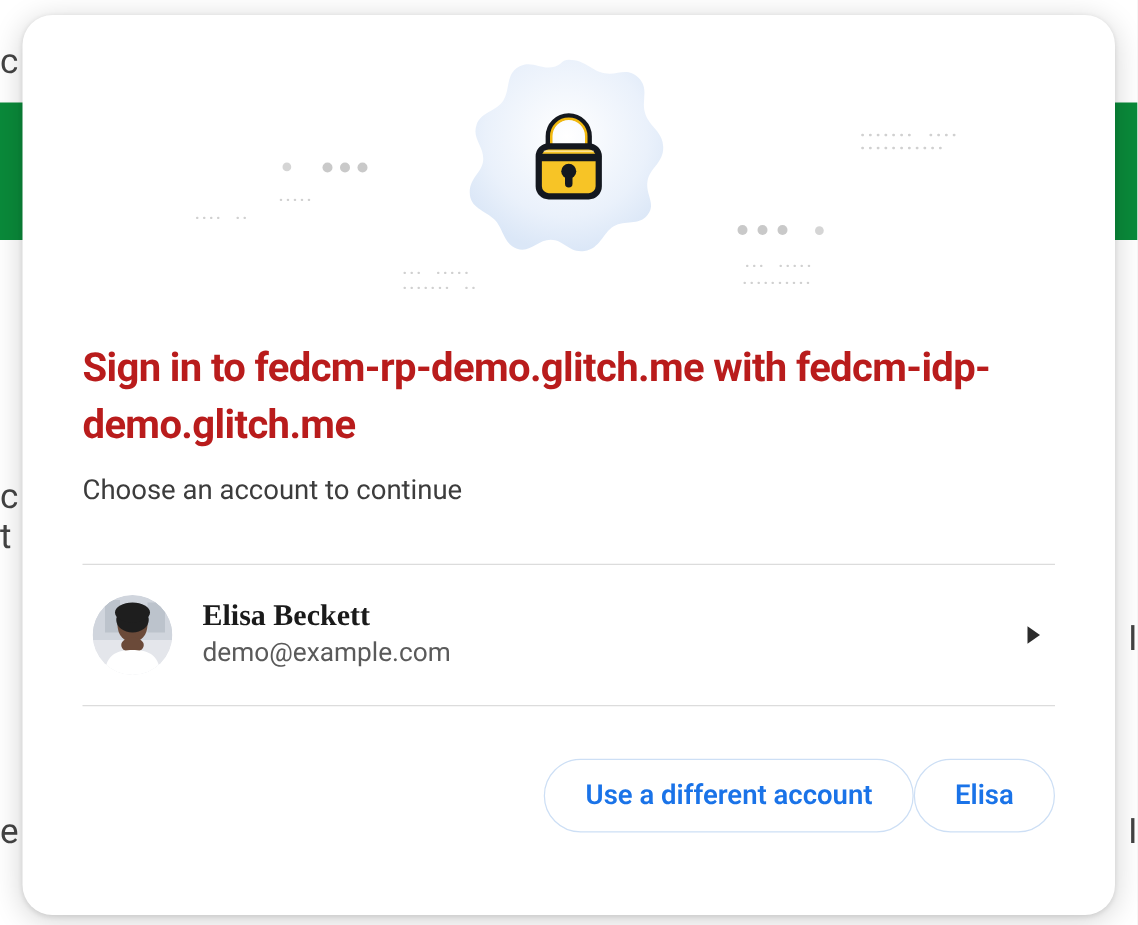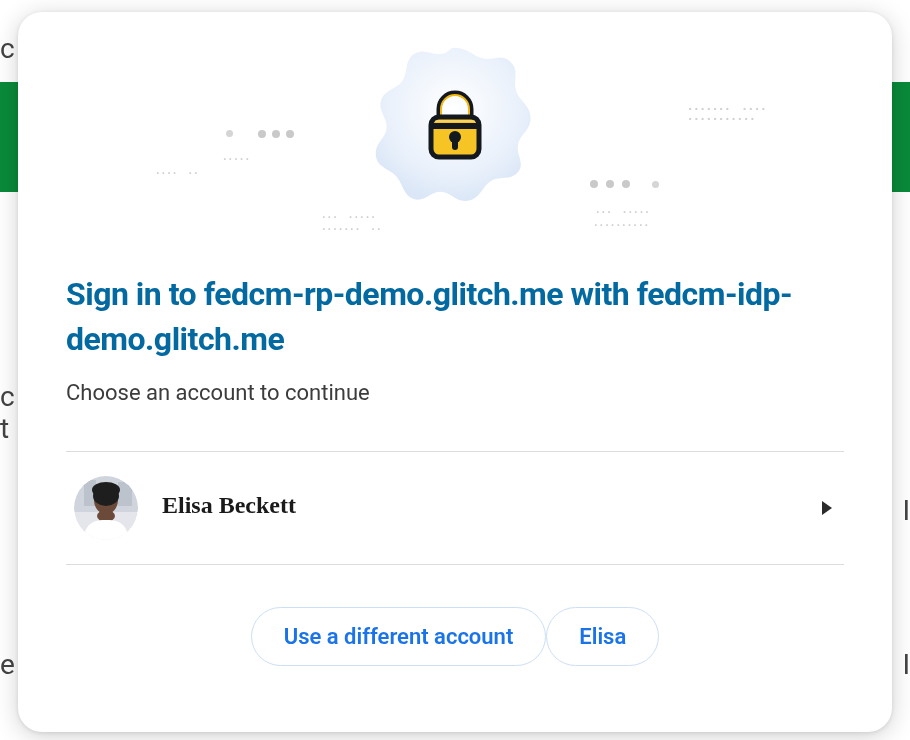--- a/index.html
+++ b/index.html
@@ -111,21 +111,21 @@
     .dashes.ln6 { top: 208px; left: 576px; font-size: 12px;}
     .dashes.ln7 { top: 200px; left: 304px; font-size: 12px;}
     .dashes.ln8 { top: 212px; left: 304px; font-size: 12px;}
     
     .content {
       padding: 30px 48px 0 48px;
     }
     .title {
       font-size: 32px;
       font-weight: 700;
-      color: #0369a1;
+      color: #b91c1c;
       line-height: 1.4;
       letter-spacing: -0.5px;
       margin-bottom: 18px;
     }
     .subtitle {
       font-size: 22px;
       color: #3c3c3c;
       font-weight: 400;
       margin-bottom: 46px;
     }
@@ -172,21 +172,21 @@
     .chevron {
       flex: 0 0 auto;
       margin-left: 8px;
     }
     .chevron svg {
       display: block;
     }
     
     .actions {
       display: flex;
-      justify-content: center;
+      justify-content: flex-end;
       padding: 42px 48px 0 48px;
     }
     .btn {
       border: 1.5px solid #cddff5;
       background: #fff;
       color: #1a73e8;
       font-size: 22px;
       font-weight: 600;
       padding: 16px 32px;
       border-radius: 999px;
@@ -316,20 +316,21 @@
             <ellipse cx="32" cy="24" rx="12" ry="14" fill="#6b4a39"></ellipse>
             <ellipse cx="32" cy="40" rx="9" ry="6" fill="#6b4a39"></ellipse>
             <path d="M10 64 C10 46 22 44 32 44 C42 44 54 46 54 64 Z" fill="#ffffff"></path>
             <ellipse cx="32" cy="20" rx="13" ry="10" fill="#1e1e1e"></ellipse>
             <ellipse cx="32" cy="14" rx="14" ry="8" fill="#1e1e1e"></ellipse>
           </g>
         </svg>
       </div>
       <div class="account-text">
         <div class="account-name">Elisa Beckett</div>
+        <div class="account-email">demo@example.com</div>
       </div>
       <div class="chevron">
         <svg width="14" height="16" viewBox="0 0 14 16">
           <path d="M2 1 L12 8 L2 15 Z" fill="#2b2b2b"></path>
         </svg>
       </div>
     </div>
 
     <hr class="divider">
   </div>

